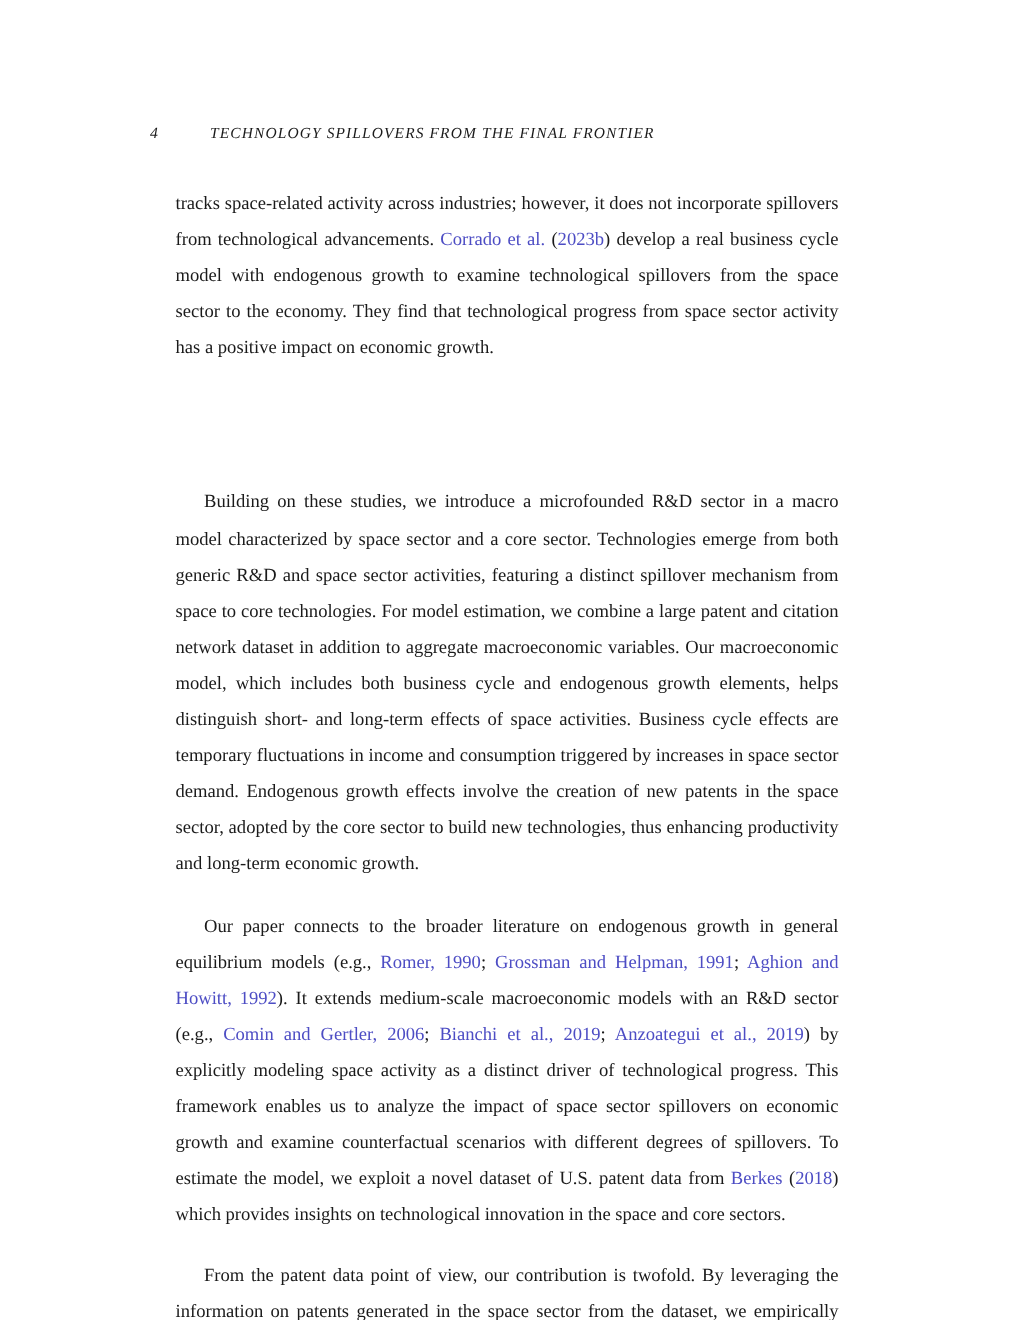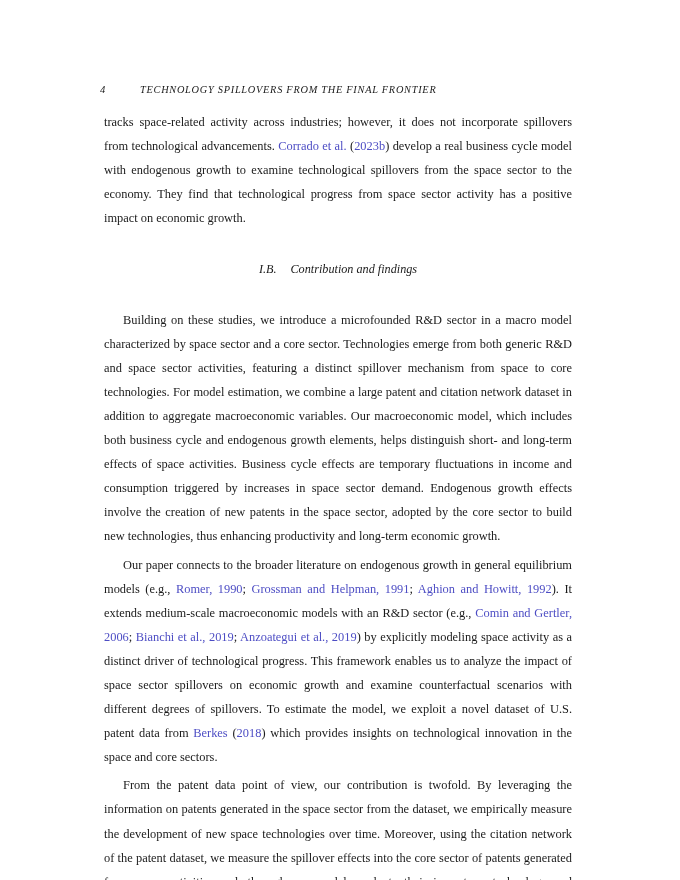--- a/index.html
+++ b/index.html
@@ -52,21 +52,21 @@
 
   
   .body-block {
     position: absolute;
     left: 100px;
     top: 106px;
     width: 476px;
   }
 
   p.para {
-    margin: 4px;
+    margin: 17px;
     font-size: 12.4px;
     line-height: 24.1px;
     text-align: justify;
     text-justify: inter-word;
     hyphens: manual;
     color: #1a1a1a;
   }
   p.para.indent {
     text-indent: 19px;
   }
@@ -108,21 +108,20 @@
     <span class="runhead-folio">4</span>
     <span class="runhead-title">TECHNOLOGY SPILLOVERS FROM THE FINAL FRONTIER</span>
   </div>
 
   <div class="body-block">
 
     <p class="para noindent"><span>tracks space-related activity across industries; however, it does not incorporate spillovers from technological advancements. </span><a class="cite" href="#">Corrado et al.</a><span> (</span><a class="cite" href="#">2023b</a><span>) develop a real business cycle model with endogenous growth to examine technological spillovers from the space sector to the economy. They find that technological progress from space sector activity has a positive impact on economic growth.</span></p>
 
     <div class="gap-before-heading"></div>
 
-    <h2 class="section-heading"><span class="sec-num">I.B.</span><span>Contribution and findings</span></h2>
 
     <div class="gap-after-heading"></div>
 
     <p class="para indent">Building on these studies, we introduce a microfounded R&amp;D sector in a macro model characterized by space sector and a core sector. Technologies emerge from both generic R&amp;D and space sector activities, featuring a distinct spillover mechanism from space to core technologies. For model estimation, we combine a large patent and citation network dataset in addition to aggregate macroeconomic variables. Our macroeconomic model, which includes both business cycle and endogenous growth elements, helps distinguish short- and long-term effects of space activities. Business cycle effects are temporary fluctuations in income and consumption triggered by increases in space sector demand. Endogenous growth effects involve the creation of new patents in the space sector, adopted by the core sector to build new technologies, thus enhancing productivity and long-term economic growth.</p>
 
     <p class="para indent"><span>Our paper connects to the broader literature on endogenous growth in general equilibrium models (e.g., </span><a class="cite" href="#">Romer, 1990</a><span>; </span><a class="cite" href="#">Grossman and Helpman, 1991</a><span>; </span><a class="cite" href="#">Aghion and Howitt, 1992</a><span>). It extends medium-scale macroeconomic models with an R&amp;D sector (e.g., </span><a class="cite" href="#">Comin and Gertler, 2006</a><span>; </span><a class="cite" href="#">Bianchi et al., 2019</a><span>; </span><a class="cite" href="#">Anzoategui et al., 2019</a><span>) by explicitly modeling space activity as a distinct driver of technological progress. This framework enables us to analyze the impact of space sector spillovers on economic growth and examine counterfactual scenarios with different degrees of spillovers. To estimate the model, we exploit a novel dataset of U.S. patent data from </span><a class="cite" href="#">Berkes</a><span> (</span><a class="cite" href="#">2018</a><span>) which provides insights on technological innovation in the space and core sectors.</span></p>
 
     <p class="para indent">From the patent data point of view, our contribution is twofold. By leveraging the information on patents generated in the space sector from the dataset, we empirically measure the development of new space technologies over time. Moreover, using the citation network of the patent dataset, we measure the spillover effects into the core sector of patents generated from space activities and, through our model, evaluate their impact on technology and economic growth.</p>
 
   </div>

